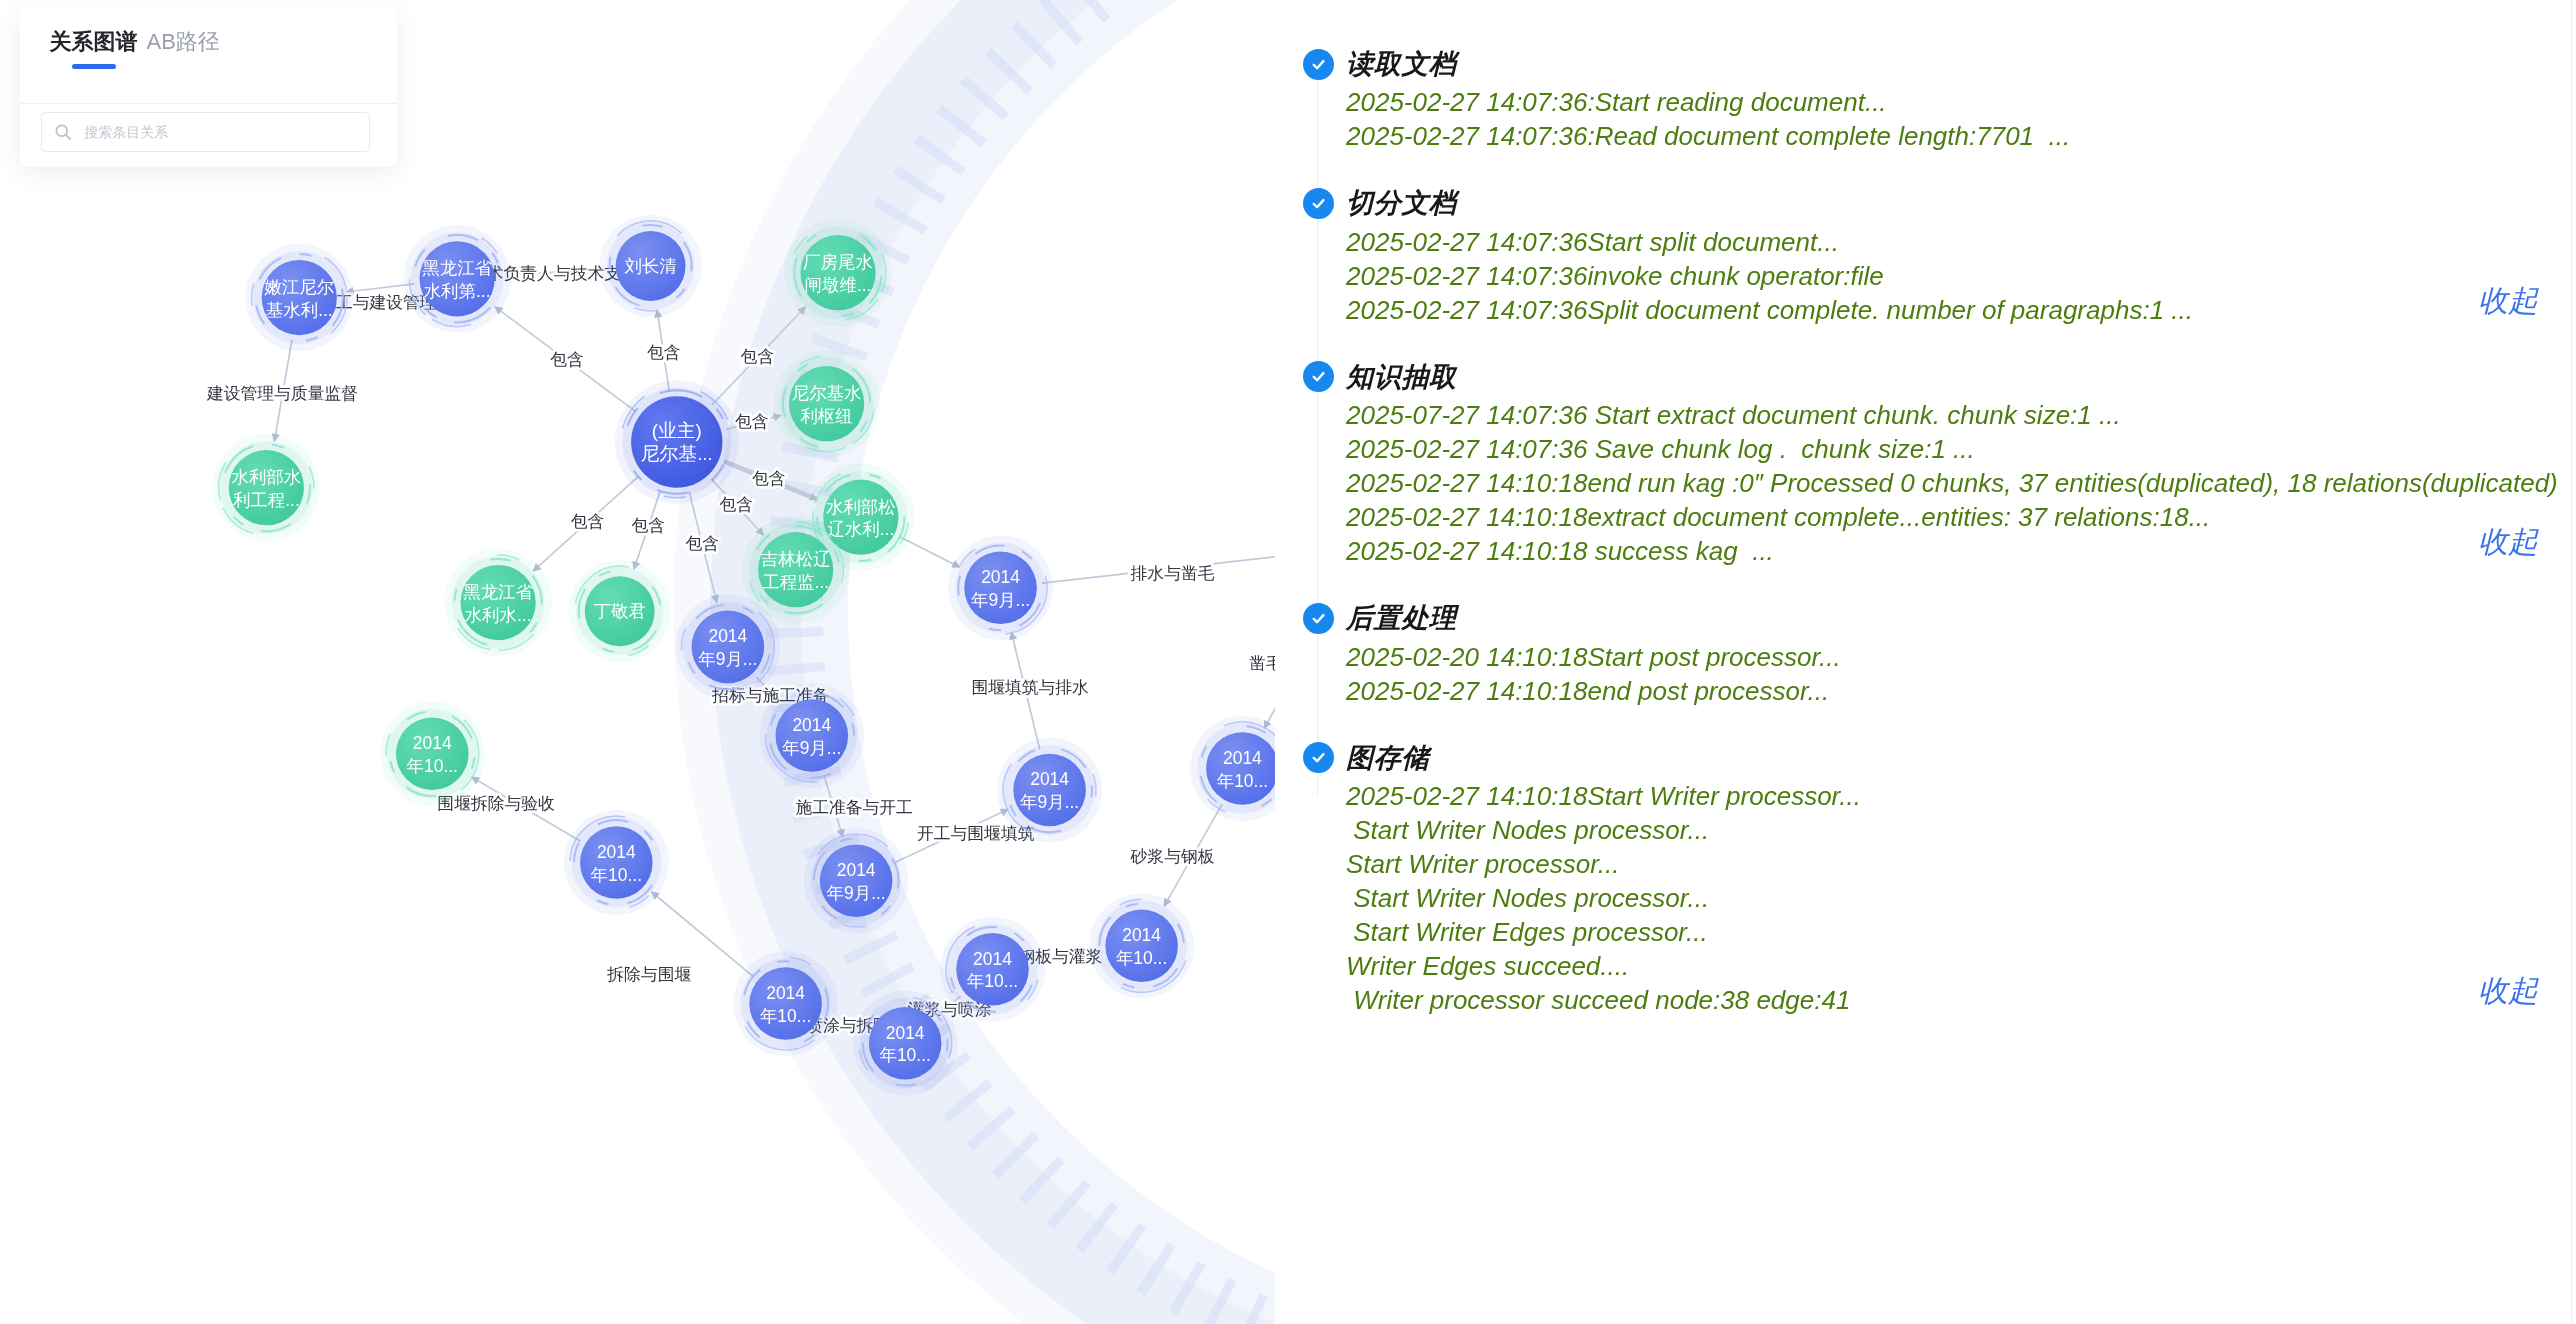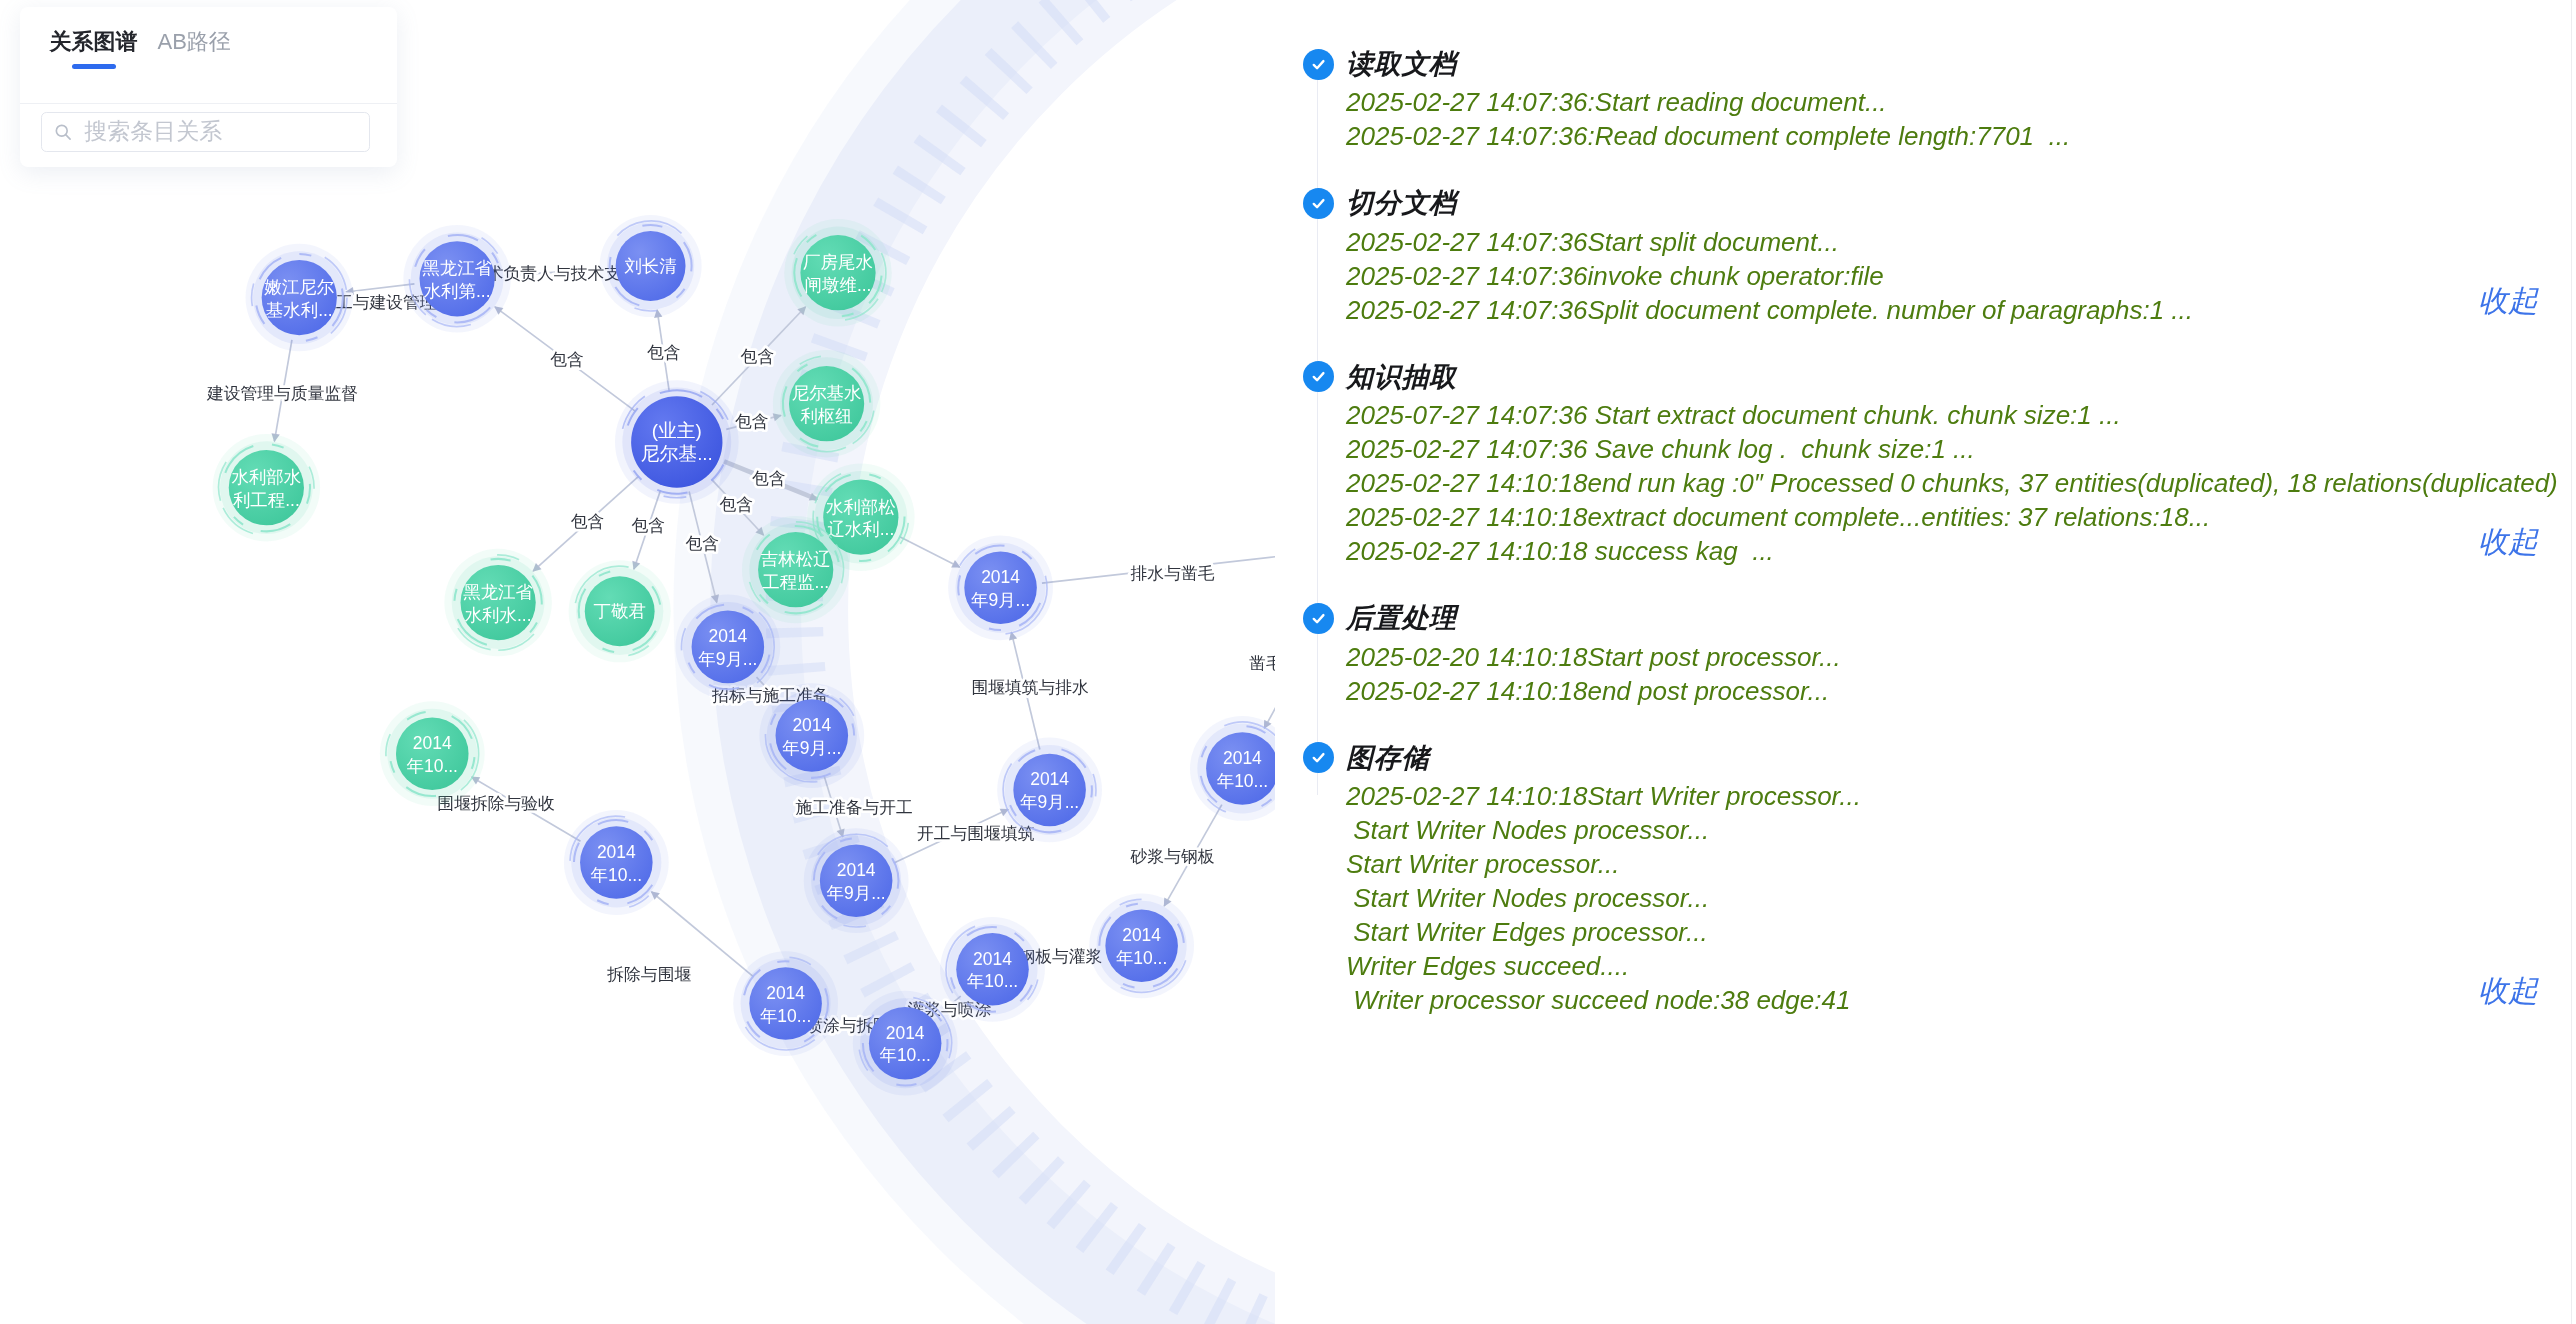--- a/index.html
+++ b/index.html
@@ -4,31 +4,31 @@
 <style>
   html,body{margin:0;padding:0;background:#fff;}
   #root{position:relative;width:2576px;height:1324px;background:#ffffff;overflow:hidden;
         font-family:"Liberation Sans","DejaVu Sans",sans-serif;}
   
   #graph-panel{position:absolute;left:0;top:0;width:1277px;height:1324px;background:#ffffff;overflow:hidden;}
   #graph-svg{position:absolute;left:0;top:0;}
   
   #tabs-card{position:absolute;left:19.5px;top:6.7px;width:377px;height:160px;background:#fff;border-radius:8px;
              box-shadow:0 5.4px 23px rgba(120,140,180,.14);z-index:5;}
-  .tab-row{display:flex;align-items:center;padding:20px 30px 0 30px;gap:20px;}
+  .tab-row{display:flex;align-items:center;padding:20px 30px 0 30px;gap:9px;}
   .tab{position:relative;font-size:22px;color:#9aa0ab;cursor:pointer;padding-bottom:17.5px;}
   .tab.active{color:#24262c;font-weight:700;}
   .tab.active .tab-underline{content:"";position:absolute;left:50%;transform:translateX(-50%);bottom:5.4px;
              width:44px;height:4.7px;border-radius:2.7px;background:#2e6bee;display:block;}
   .tab-underline{display:none;}
   .tab-divider{position:absolute;left:0;right:0;top:96px;height:0.7px;background:#eef0f4;}
   .search-box{position:absolute;left:21.5px;top:105px;width:329px;height:40px;border:1.3px solid #e4e7ee;
               border-radius:5.4px;display:flex;align-items:center;padding:0 0 0 10.8px;box-sizing:border-box;background:#fff;}
   .search-box svg{flex:0 0 auto;}
-  .search-box input{border:none;outline:none;font-size:23px;color:#333;margin-left:9.4px;width:255px;
+  .search-box input{border:none;outline:none;font-size:14px;color:#333;margin-left:9.4px;width:255px;
                     font-family:"Liberation Sans","DejaVu Sans",sans-serif;background:transparent;}
   .search-box input::placeholder{color:#c3c7d0;}
   
   #log-panel{position:absolute;left:1275px;top:0;width:1301px;height:1324px;background:#ffffff;}
   #timeline-line{position:absolute;left:42px;top:64px;width:1.3px;height:731px;background:#e9ebf3;}
   #log-sections{position:absolute;left:0;top:0;right:0;padding:48px 0 0 71px;font-style:italic;}
   .log-section{position:relative;margin-bottom:34px;}
   .sec-head{position:relative;display:flex;align-items:center;height:32px;margin-bottom:5.4px;}
   .check-icon{position:absolute;left:-43px;top:0.7px;width:31px;height:31px;border-radius:50%;background:#1788f0;
               display:flex;align-items:center;justify-content:center;}

